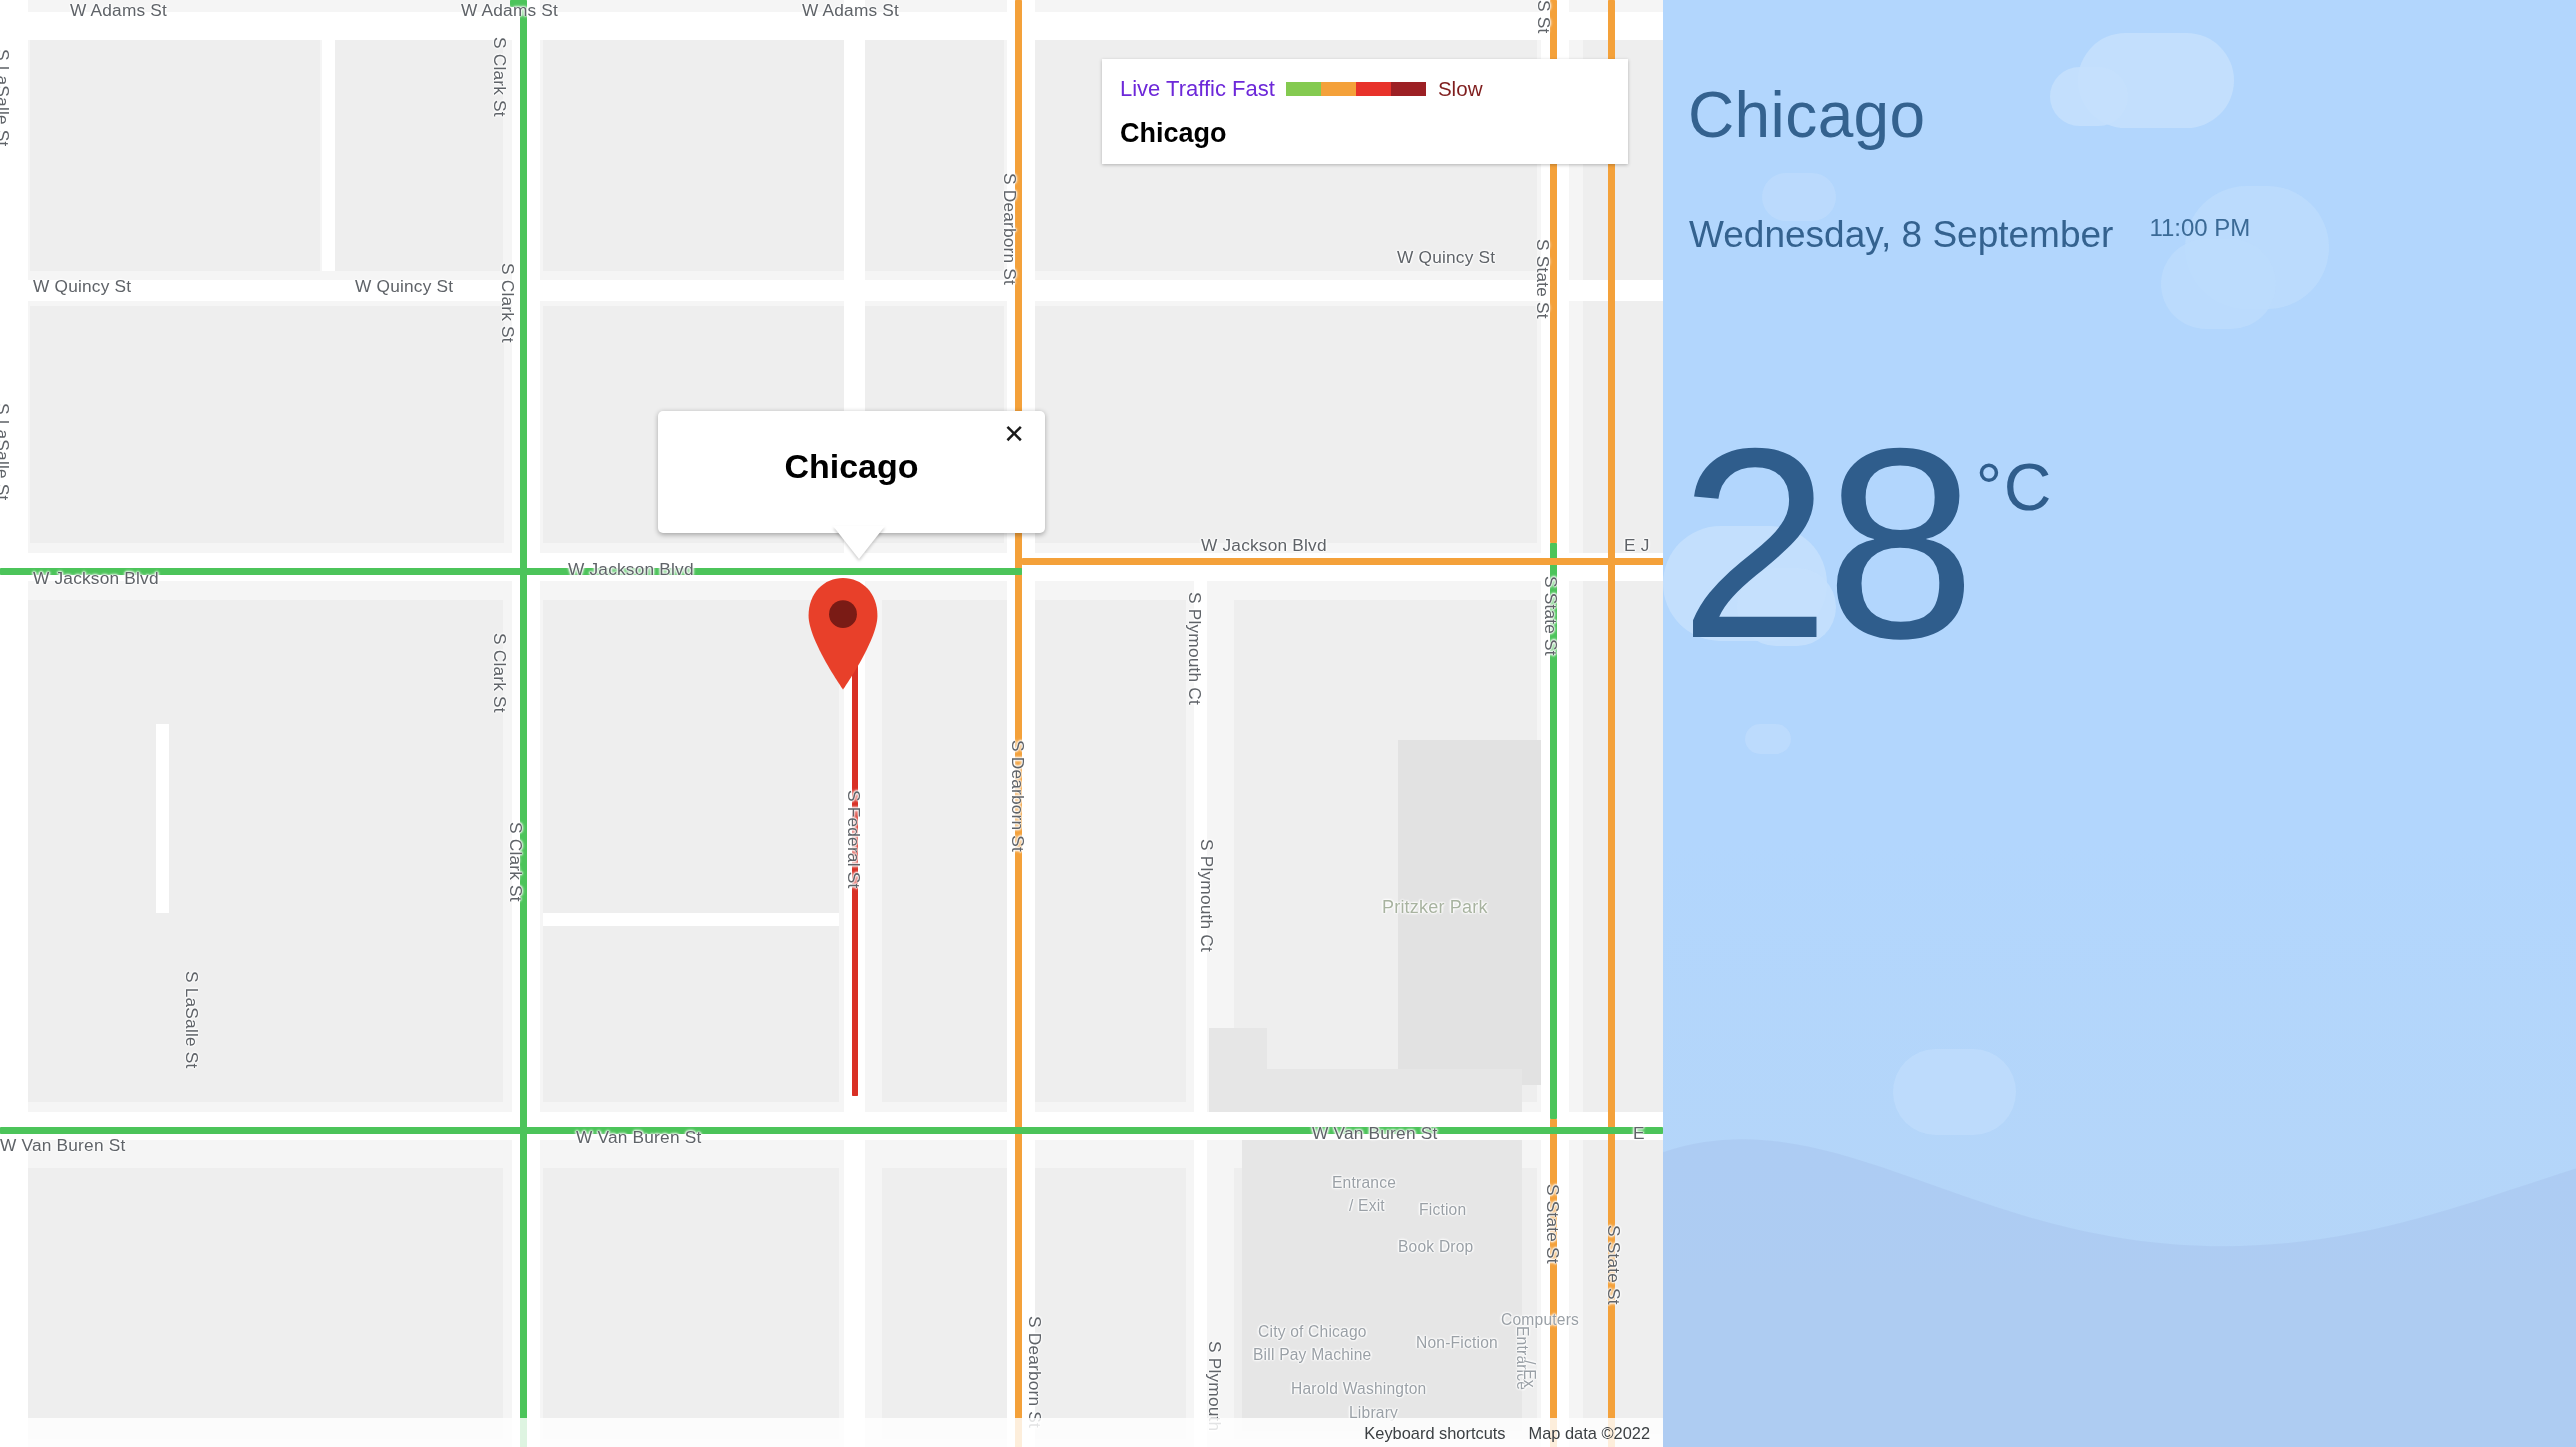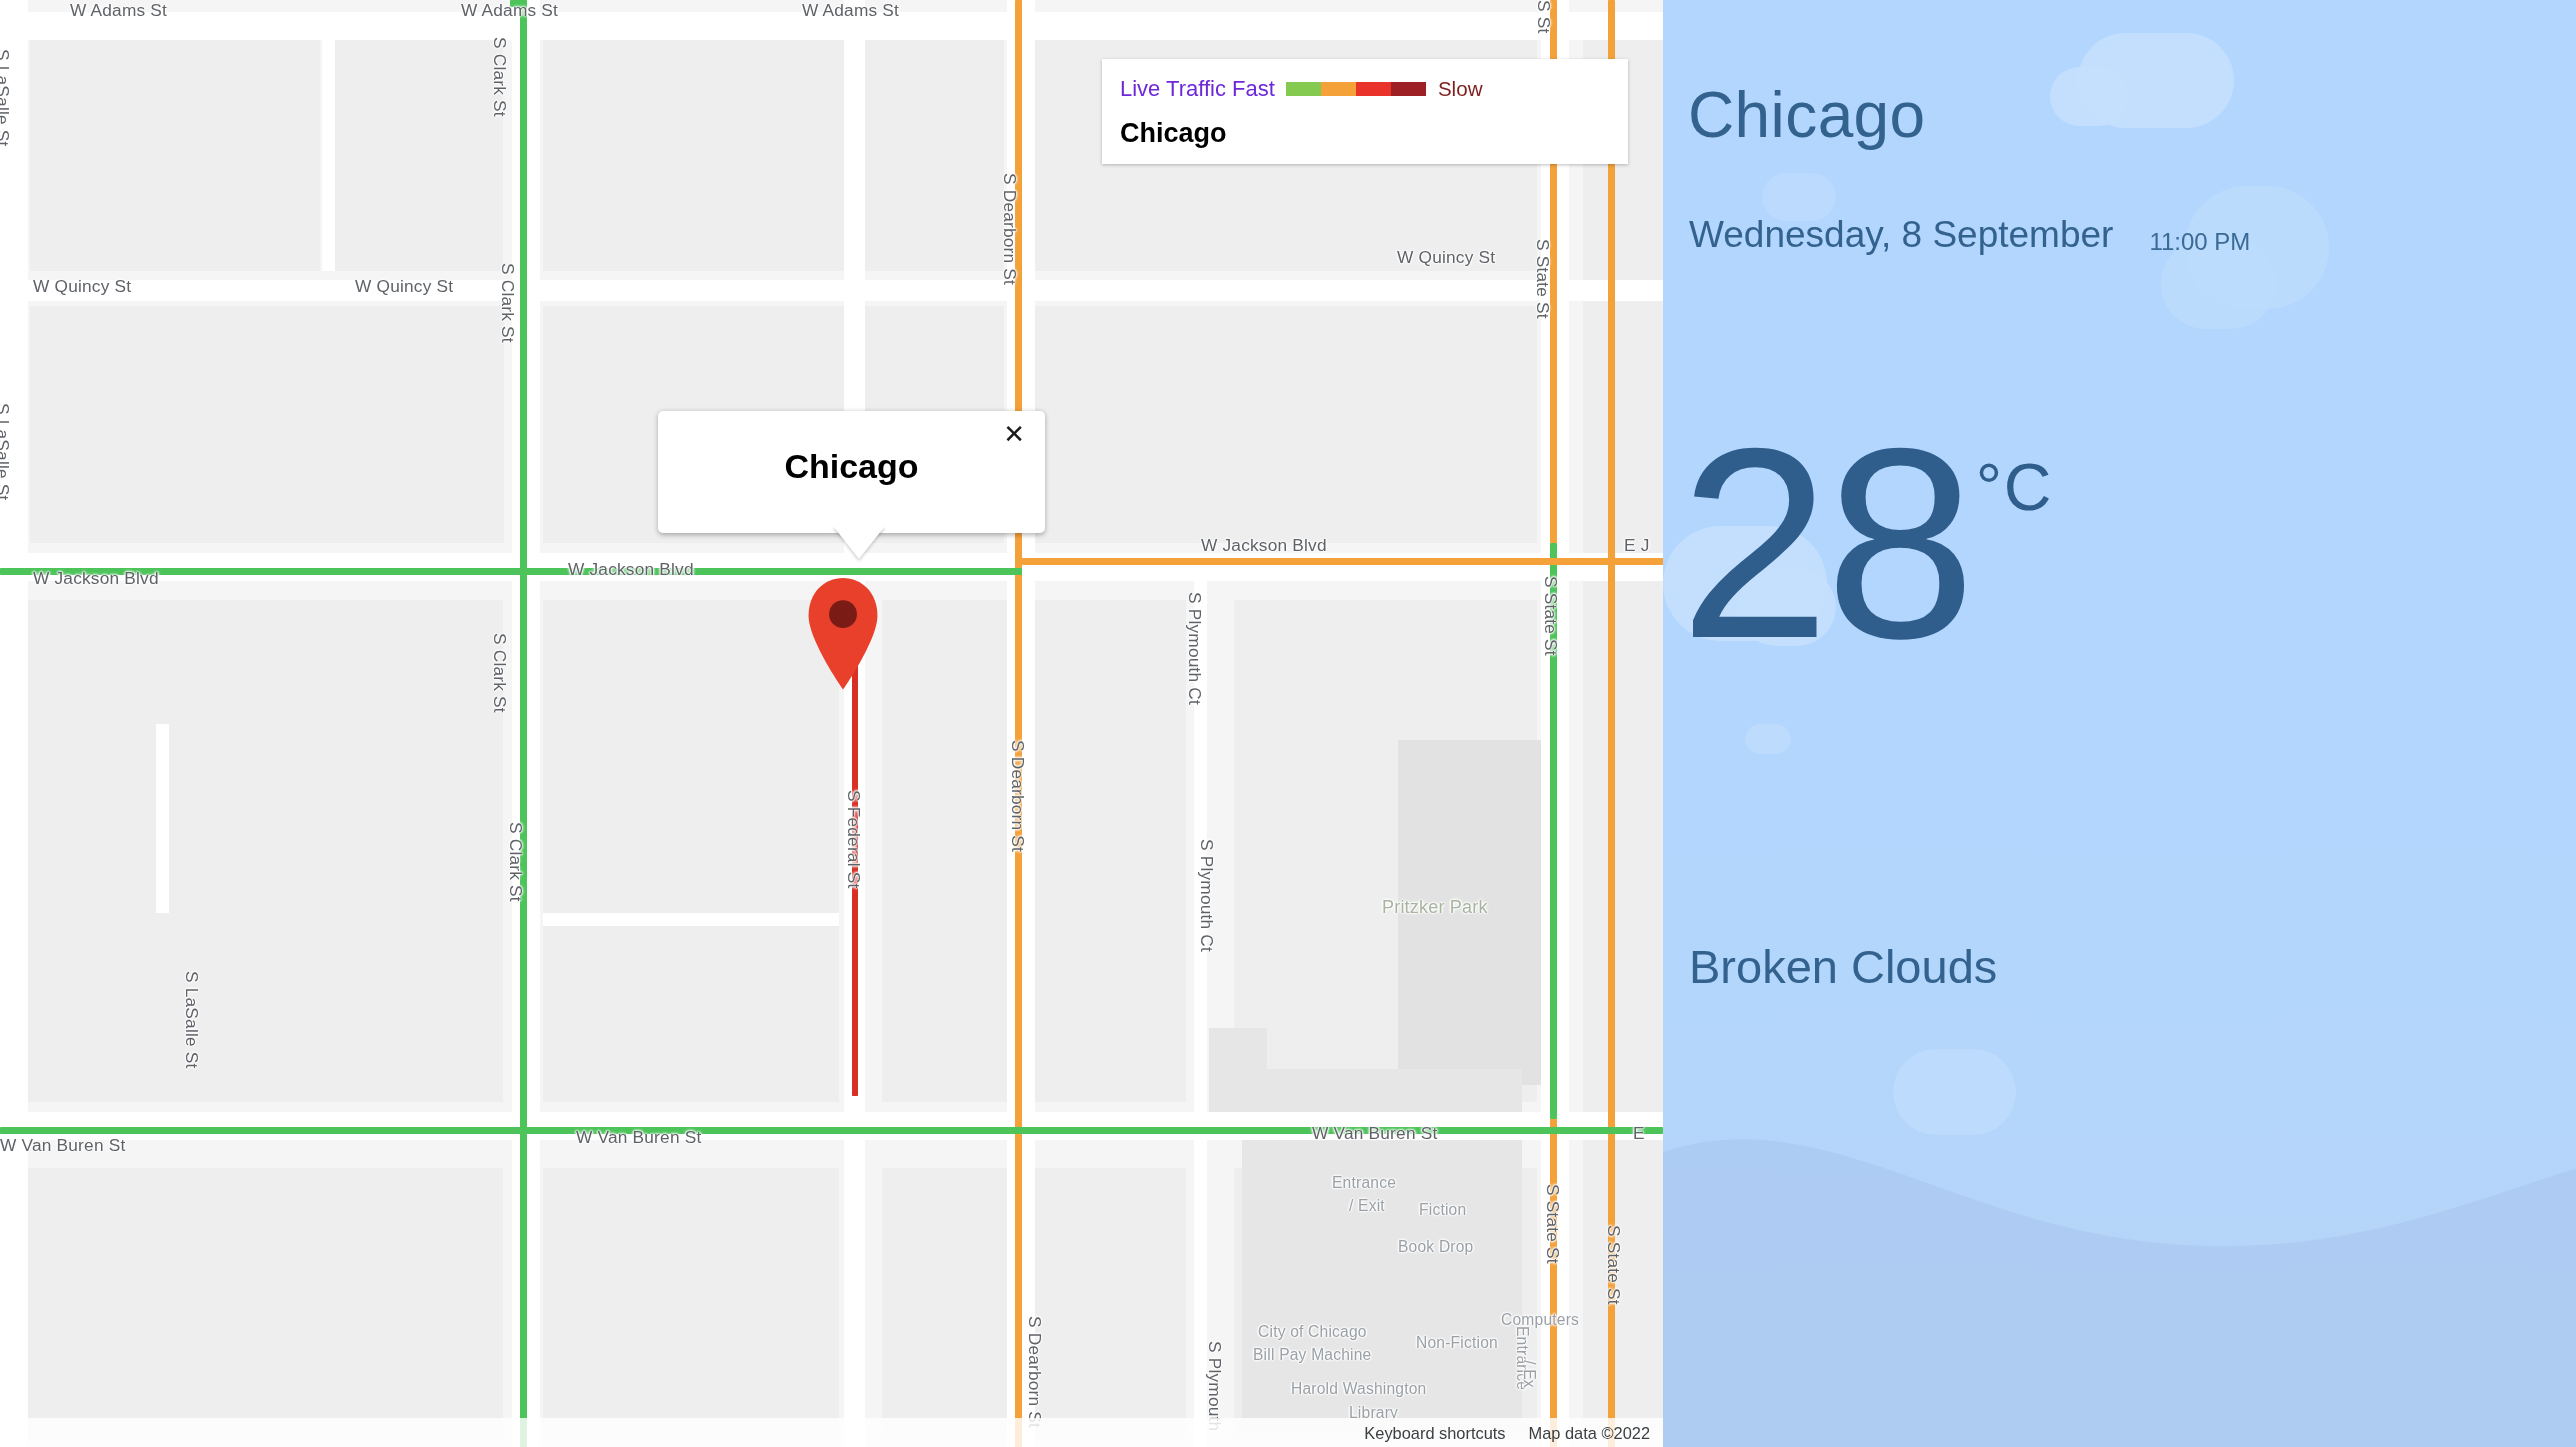--- a/index.html
+++ b/index.html
@@ -137,21 +137,21 @@
   #wave { position: absolute; left: 0; bottom: 0; width: 913px; height: 378px; }
 
   #weather-content { position: absolute; left: 0; top: 0; width: 913px; height: 1448px; }
   #w-city {
     position: absolute; left: 25px; top: 78px;
     font-size: 64px; font-weight: 300; color: #34628f;
     letter-spacing: 0.4px;
   }
   #w-datetime {
     position: absolute; left: 26px; top: 214px;
-    display: flex; align-items: flex-end; gap: 36px;
+    display: flex; align-items: flex-start; gap: 36px;
     font-size: 37px; font-weight: 400; color: #34628f;
   }
   #w-time { font-size: 24px; color: #3b6a96; }
   #w-temp-wrap {
     position: absolute; left: 16.4px; top: 419px;
     display: flex; align-items: flex-start;
   }
   #w-temp {
     font-size: 271px; font-weight: 300; line-height: .92;
     color: #2f5d8c; letter-spacing: -5px;
@@ -331,17 +331,16 @@
       <div id="w-datetime">
         <span>Wednesday, 8 September</span>
         <span id="w-time">11:00 PM</span>
       </div>
 
       <div id="w-temp-wrap">
         <span id="w-temp">28</span>
         <span id="w-unit">°C</span>
       </div>
 
-      <div id="w-desc">Broken Clouds</div>
     </div>
   </div>
 </div>
 
 
 </body></html>

